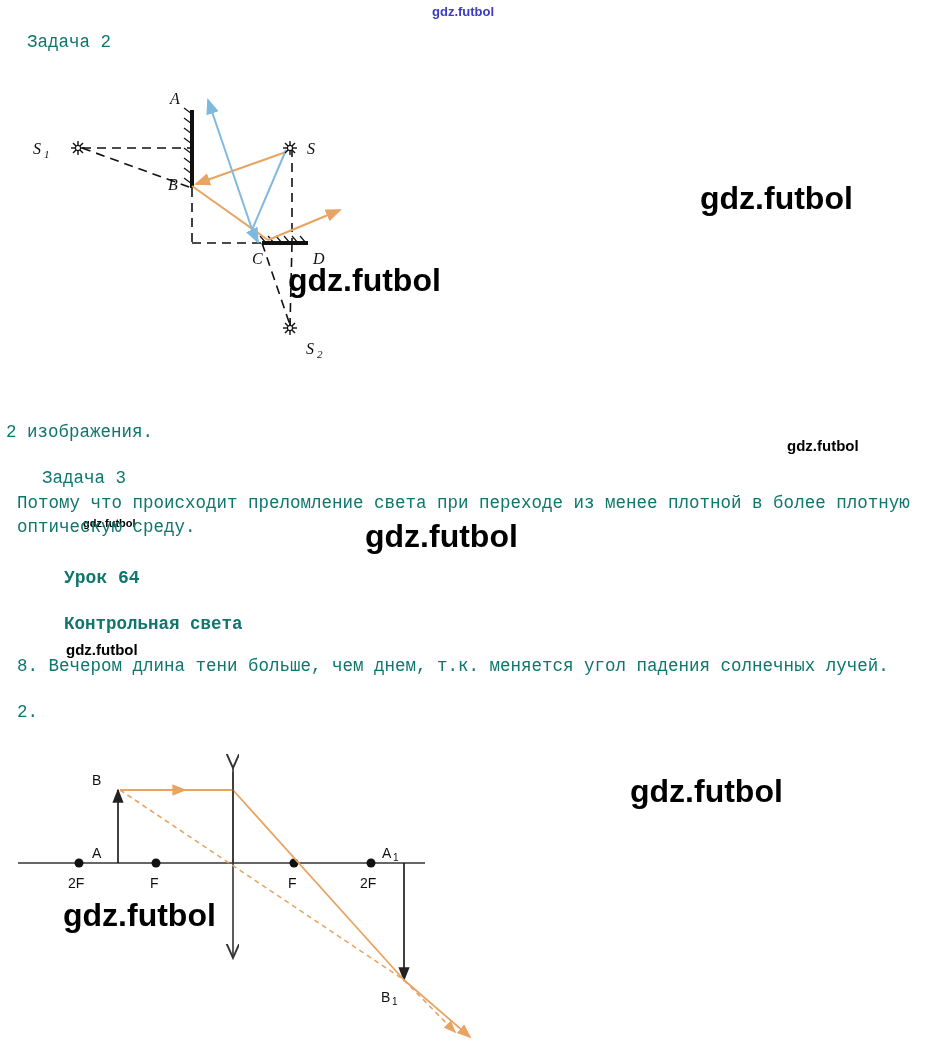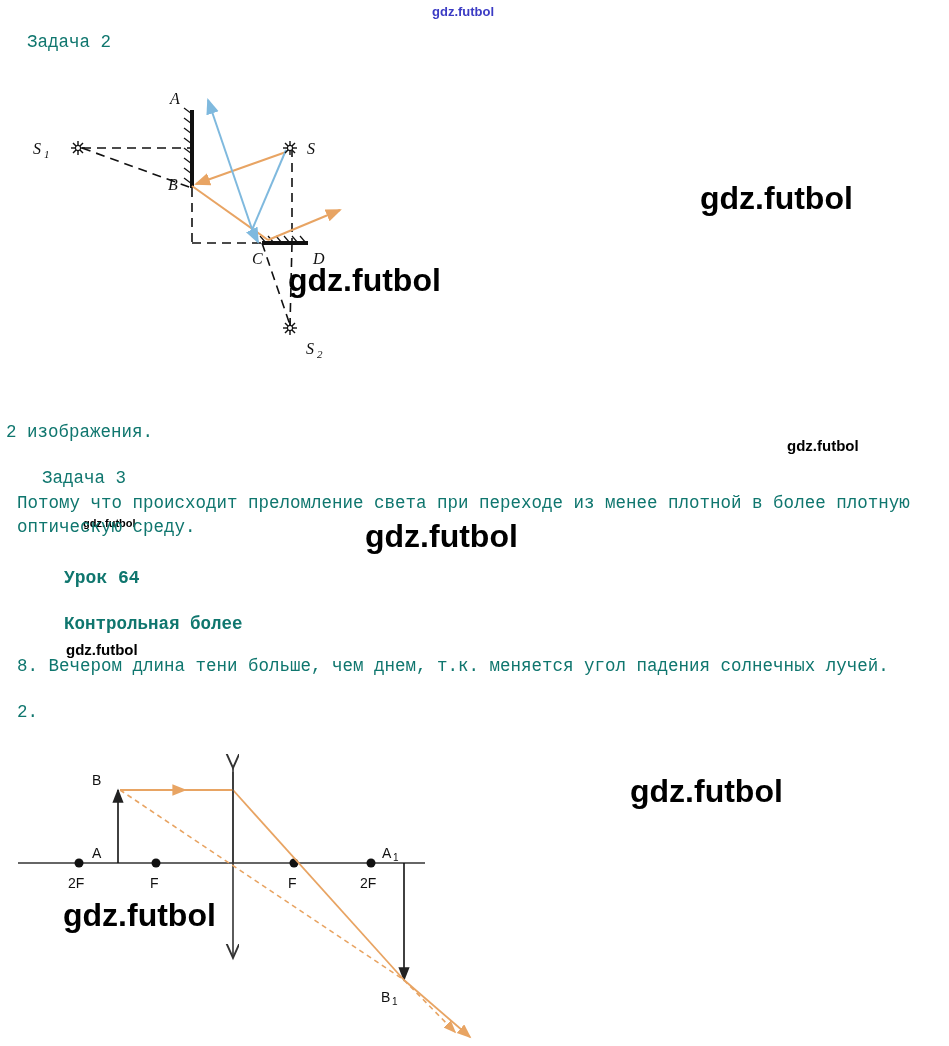--- a/index.html
+++ b/index.html
@@ -111,21 +111,21 @@
   <div class="wm wm-tiny1">gdz.futbol</div>
   <div class="wm wm-small2">gdz.futbol</div>
   <div class="wm wm-right2">gdz.futbol</div>
   <div class="wm wm-mid3">gdz.futbol</div>
 
   <div class="txt t-task2">Задача 2</div>
   <div class="txt t-images">2 изображения.</div>
   <div class="txt t-task3">Задача 3</div>
   <div class="txt wrap t-why">Потому что происходит преломление света при переходе из менее плотной в более плотную оптическую среду.</div>
   <div class="txt bold t-lesson">Урок 64</div>
-  <div class="txt bold t-control">Контрольная более</div>
+  <div class="txt bold t-control">Контрольная света</div>
   <div class="txt t-item1">8. Вечером длина тени больше, чем днем, т.к. меняется угол падения солнечных лучей.</div>
   <div class="txt t-item2">2.</div>
 
   <div class="fig fig1">
     <svg width="420" height="300" viewBox="0 0 420 300">
       <defs>
         <marker id="arrOrange" markerWidth="9" markerHeight="9" refX="7" refY="3.2" orient="auto">
           <path d="M0,0 L8,3.2 L0,6.4 z" fill="#e8a463"></path>
         </marker>
         <marker id="arrBlue" markerWidth="9" markerHeight="9" refX="7" refY="3.2" orient="auto">

